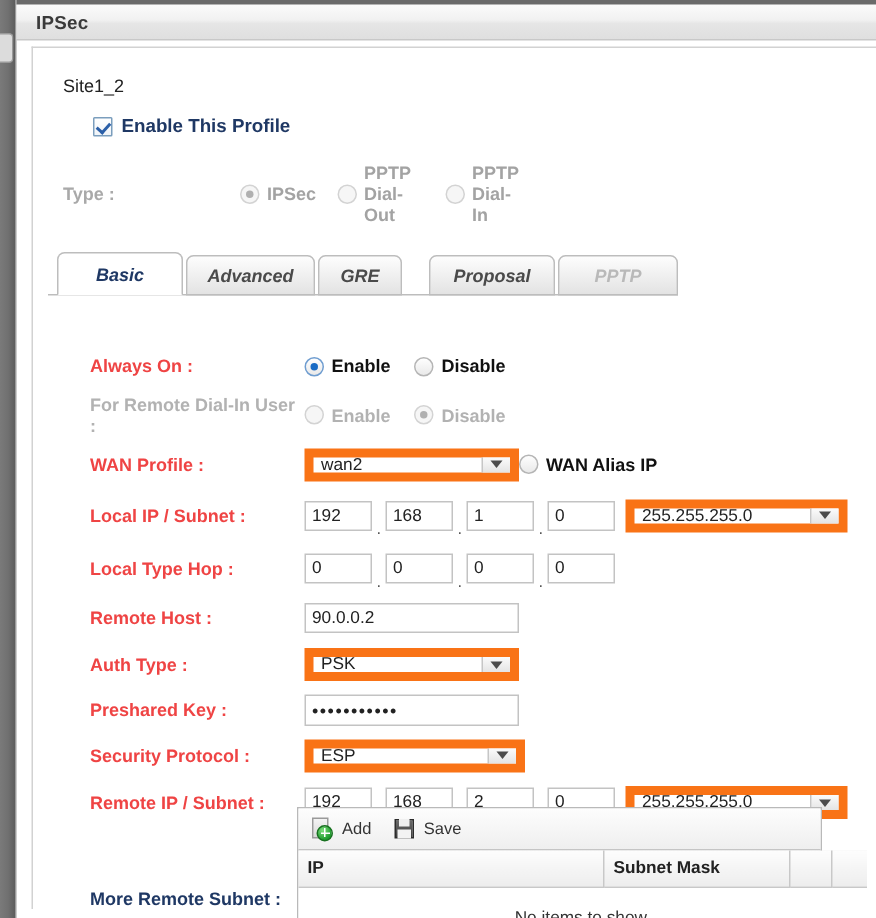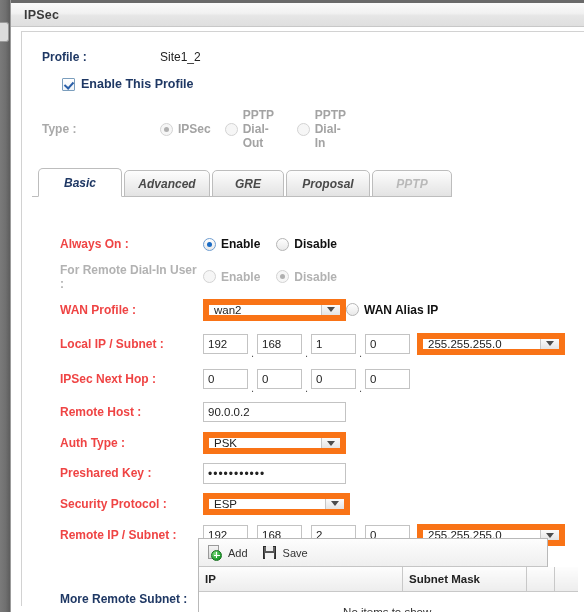--- a/index.html
+++ b/index.html
@@ -217,21 +217,20 @@
 
   <div class="titlebar">
     <span class="titlebar-text">IPSec</span>
   </div>
 
   <div class="content-frame">
 
     <div class="hdr">
 
       <div class="hdr-row">
-        <span class="lbl profile-label">Profile :</span>
         <span class="profile-value">Site1_2</span>
       </div>
 
       <div class="chk-row">
         <span class="checkbox"></span>
         <span class="chk-label">Enable This Profile</span>
       </div>
 
       <div class="type-row">
         <span class="type-label">Type :</span>
@@ -253,21 +252,21 @@
       </div>
     </div>
 
     <div class="tabs">
       <div class="tab active" style="left:6px;width:84px;">
         <span>Basic</span>
       </div>
       <div class="tab" style="left:92px;width:86px;">
         <span>Advanced</span>
       </div>
-      <div class="tab" style="left:180px;width:72px;">
+      <div class="tab" style="left:180px;width:56px;">
         <span>GRE</span>
       </div>
       <div class="tab" style="left:254px;width:84px;">
         <span>Proposal</span>
       </div>
       <div class="tab disabled" style="left:340px;width:80px;">
         <span>PPTP</span>
       </div>
     </div>
 
@@ -318,21 +317,21 @@
         <input class="tbox octet" value="1" style="">
         <span class="dot">.</span>
         <input class="tbox octet" value="0" style="">
         <span class="sel" style="width:148px;margin-left:7px;">
           <span class="selval">255.255.255.0</span>
           <span class="arrow"></span>
         </span>
       </div>
 
       <div class="row" style="height:35px;">
-        <span class="rlabel">IPSec Next Hop :</span>
+        <span class="rlabel">Local Type Hop :</span>
         <input class="tbox octet" value="0" style="">
         <span class="dot">.</span>
         <input class="tbox octet" value="0" style="">
         <span class="dot">.</span>
         <input class="tbox octet" value="0" style="">
         <span class="dot">.</span>
         <input class="tbox octet" value="0" style="">
       </div>
 
       <div class="row" style="height:32px;">

